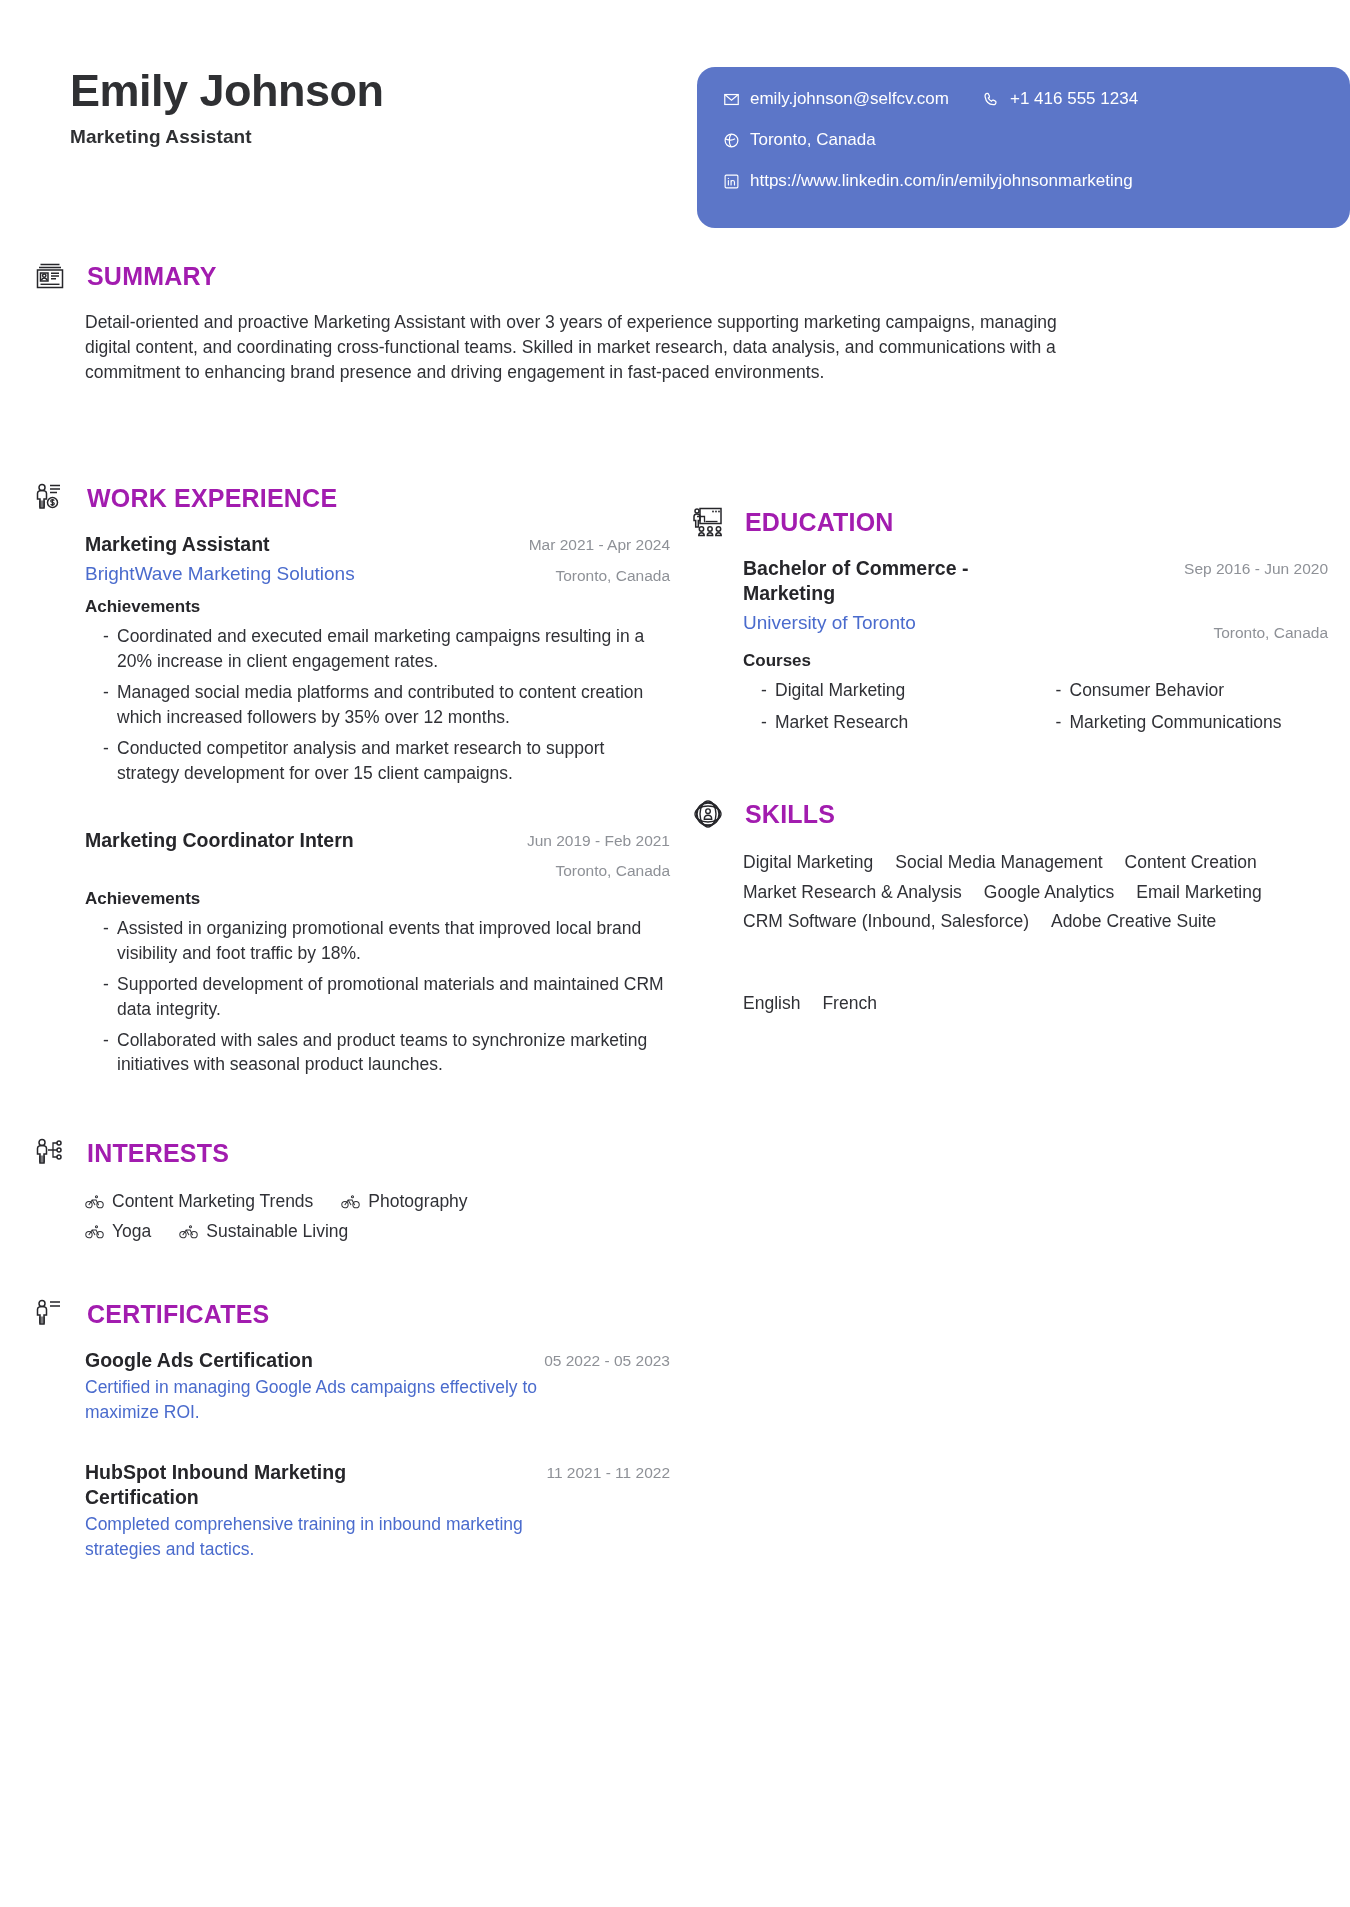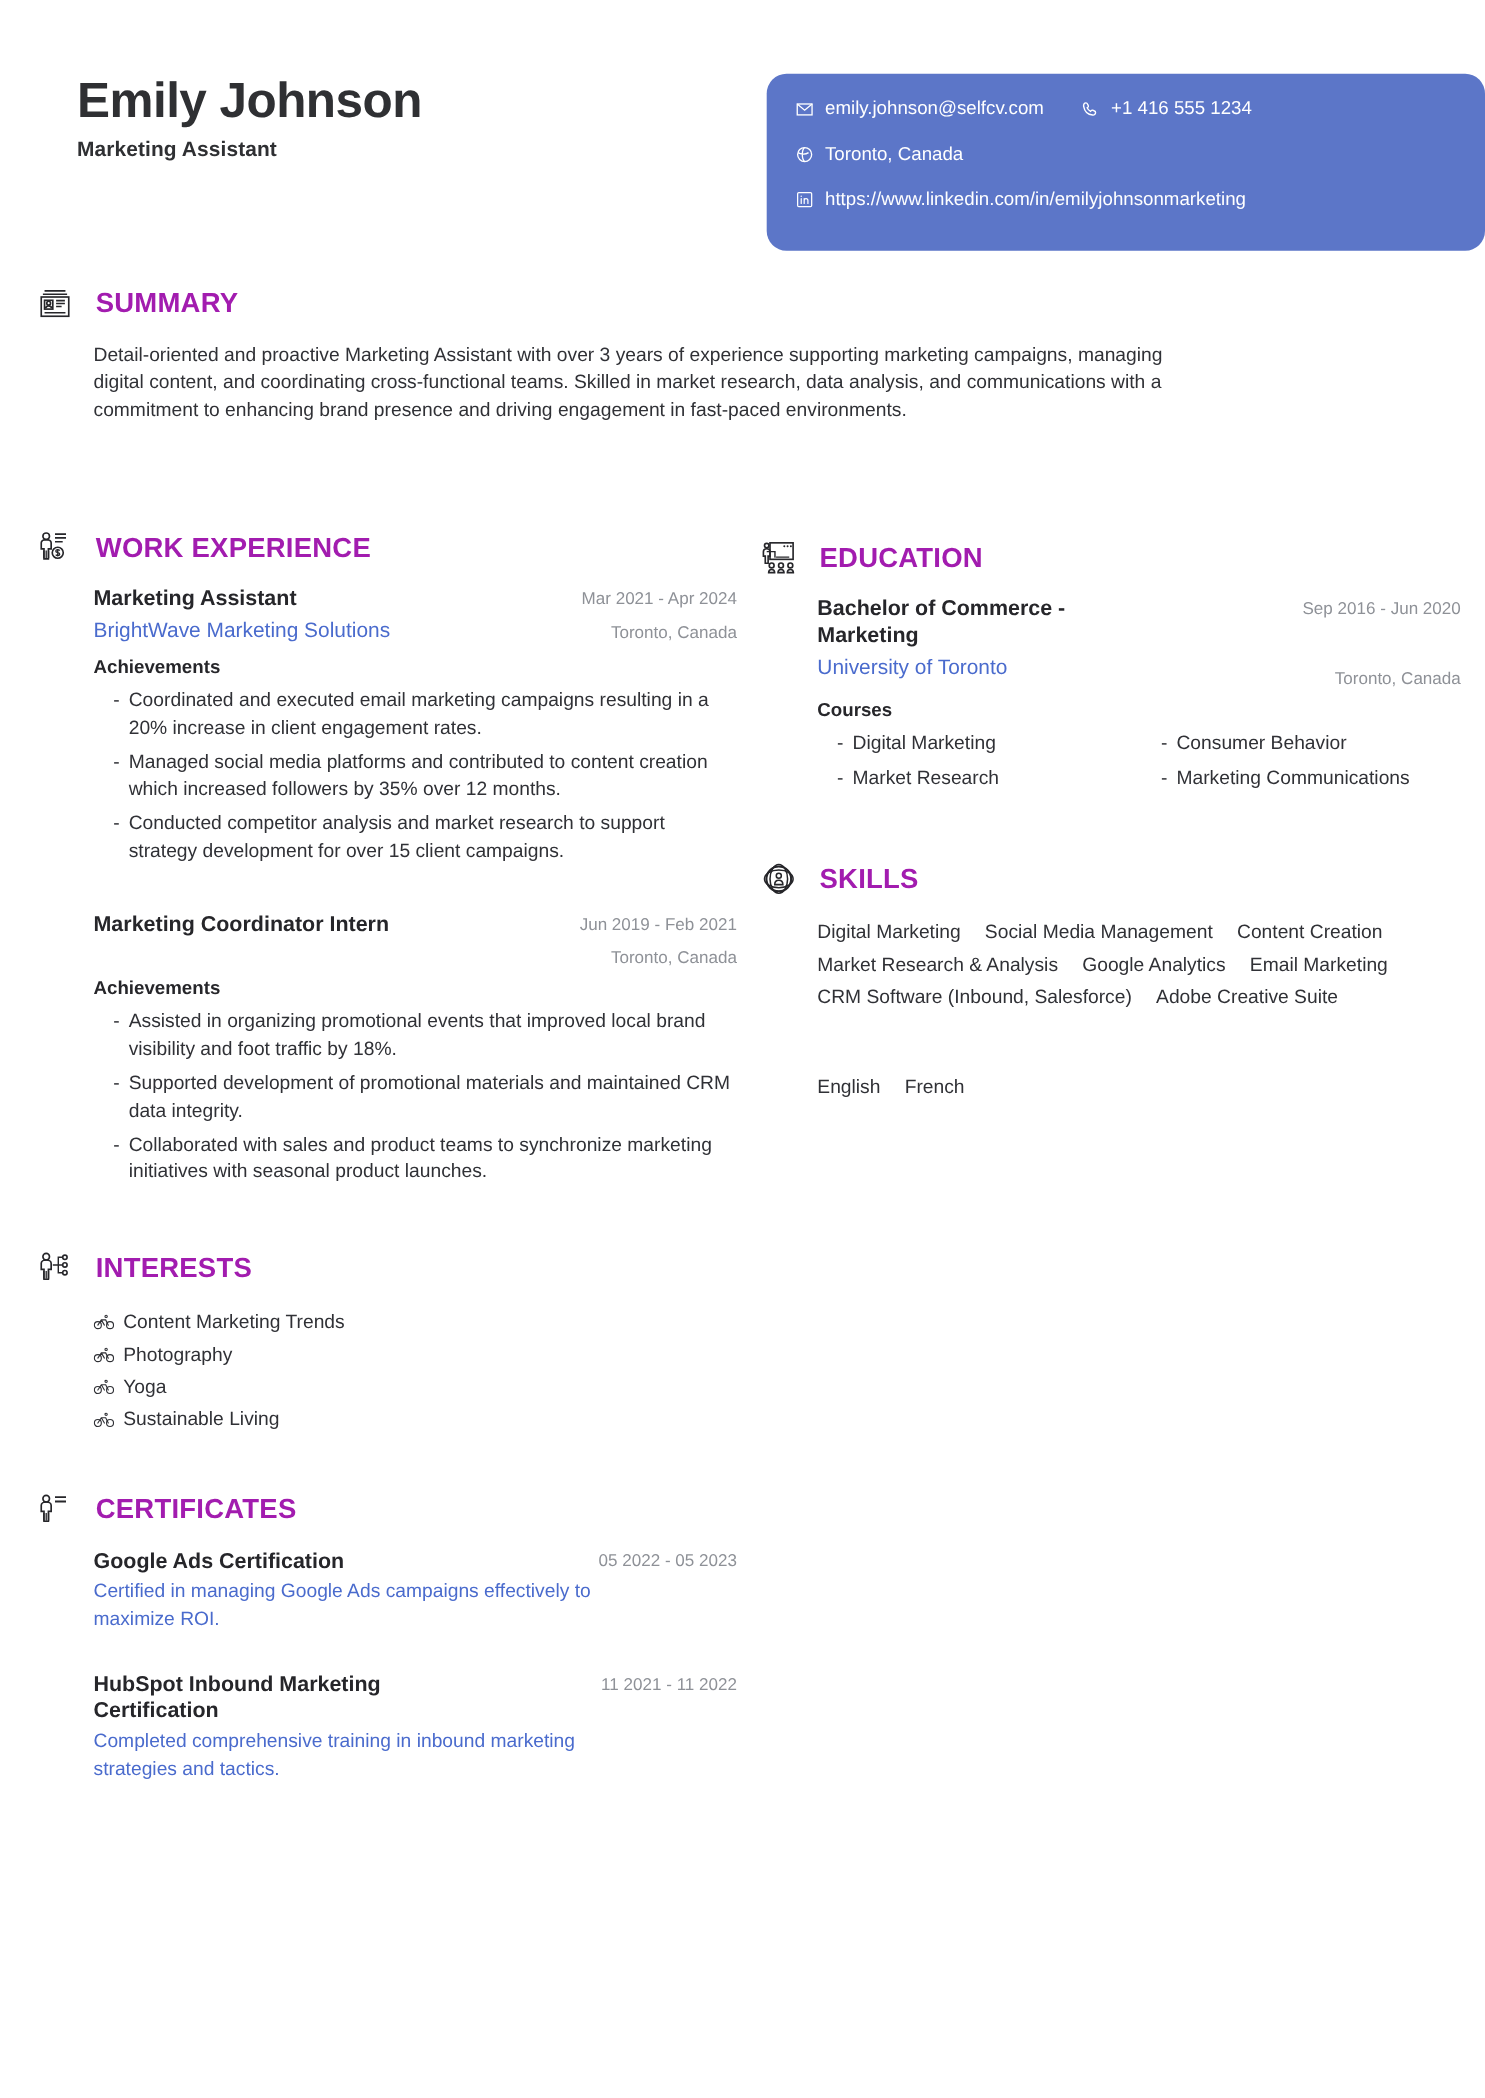--- a/index.html
+++ b/index.html
@@ -48,21 +48,21 @@
   }
 
   .body-text { font-size: 17.5px; line-height: 1.42; color: #303136; }
 
   
   .summary { position: absolute; left: 30px; top: 256px; width: 1290px; }
   .summary .body-text { margin-left: 55px; width: 1005px; }
 
   
   .col-left { position: absolute; left: 30px; top: 478px; width: 640px; }
-  .col-right { position: absolute; left: 688px; top: 487px; width: 640px; }
+  .col-right { position: absolute; left: 688px; top: 502px; width: 640px; }
 
   .entry { margin-left: 55px; position: relative; margin-bottom: 8px; }
   .entry-top { display: flex; justify-content: space-between; align-items: flex-start; }
   .entry-main { flex: 1 1 auto; padding-right: 8px; }
   .entry-side { flex: 0 0 auto; text-align: right; padding-top: 2px; }
   .entry-role { font-size: 19.5px; font-weight: 700; color: #26262a; line-height: 1.28; }
   .entry-org { font-size: 19px; color: #4a6bcd; line-height: 1.5; margin-top: 3px; }
   .entry-date { font-size: 15.5px; color: #8e9197; white-space: nowrap; line-height: 1.4; }
   .entry-loc { font-size: 15.5px; color: #8e9197; white-space: nowrap; margin-top: 11px; }
   .sub-label { font-size: 17px; font-weight: 700; color: #26262a; margin-top: 9px; }
@@ -78,21 +78,21 @@
   }
   .course { display: flex; font-size: 17.5px; line-height: 1.42; color: #303136; }
   .course .dash { flex: 0 0 14px; }
 
   
   .inline-wrap { margin-left: 55px; width: 560px; }
   .inline-list { display: flex; flex-wrap: wrap; }
   .inline-item { font-size: 17.5px; color: #303136; line-height: 1.68; margin-right: 22px; white-space: nowrap; }
 
   
-  .interests-list { display: flex; flex-wrap: wrap; margin-left: 55px; width: 560px; flex-direction: column; }
+  .interests-list { display: flex; flex-wrap: wrap; margin-left: 55px; width: 560px; }
   .interest-item { display: flex; align-items: center; font-size: 17.5px; color: #303136;
                    line-height: 1.68; margin-right: 28px; white-space: nowrap; }
   .interest-item .int-ico { margin-right: 8px; display: flex; align-items: center; }
 
   
   .cert-desc { font-size: 17.5px; color: #4a6bcd; line-height: 1.45; margin-top: 2px; width: 470px; }
 
   .sec-gap { height: 34px; }
 </style>
 </head>

